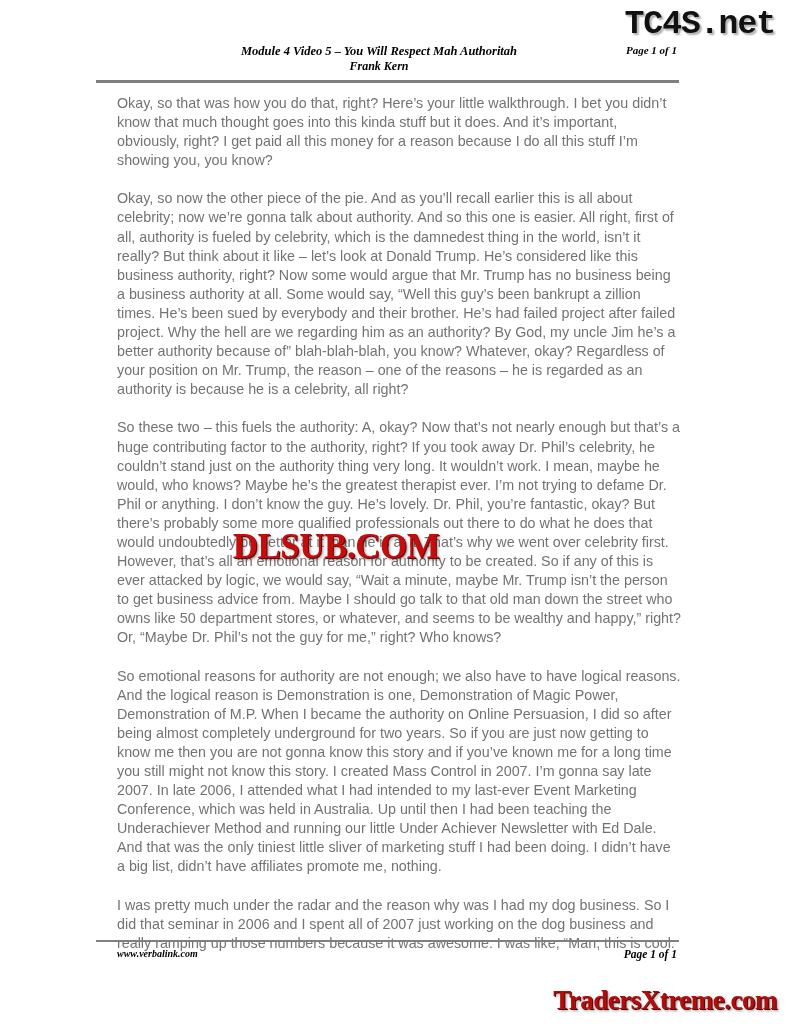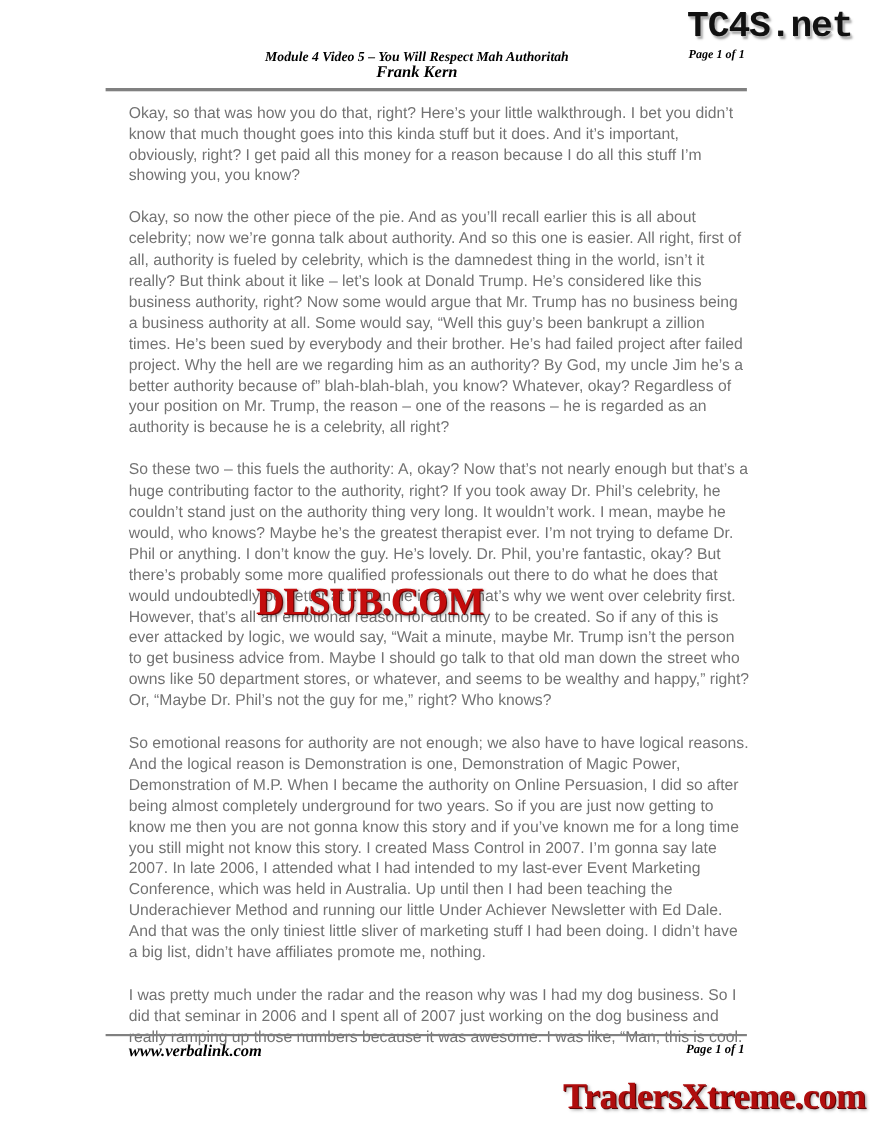--- a/index.html
+++ b/index.html
@@ -47,21 +47,21 @@
     font-family: "Liberation Serif", serif;
     font-style: italic;
     font-weight: bold;
     font-size: 12.5px;
     line-height: 15px;
   }
   .header-author {
     font-family: "Liberation Serif", serif;
     font-style: italic;
     font-weight: bold;
-    font-size: 15px;
+    font-size: 12px;
     line-height: 15px;
   }
   .header-page {
     position: absolute;
     top: 44px;
     right: 114px;
     font-family: "Liberation Serif", serif;
     font-style: italic;
     font-weight: bold;
     font-size: 11px;
@@ -98,21 +98,21 @@
     margin: 0 0 19px 0;
   }
   
   .footer-left {
     position: absolute;
     top: 948px;
     left: 117px;
     font-family: "Liberation Serif", serif;
     font-weight: bold;
     font-style: italic;
-    font-size: 15px;
+    font-size: 10px;
   }
   .footer-right {
     position: absolute;
     top: 948px;
     right: 114px;
     font-family: "Liberation Serif", serif;
     font-weight: bold;
     font-style: italic;
     font-size: 11.5px;
   }
@@ -130,24 +130,24 @@
     color: #c40d0d;
     text-shadow: 1px 1px 0 #6e0606, 2px 2px 3px rgba(0,0,0,0.45);
     z-index: 6;
     white-space: nowrap;
     margin-top: 41px;
   }
   
   .bottom-watermark {
     position: absolute;
     bottom: 8px;
-    right: 4px;
+    right: 14px;
     font-family: "Liberation Serif", serif;
     font-weight: bold;
-    font-size: 33px;
+    font-size: 27px;
     letter-spacing: -0.5px;
     color: #b00d0d;
     text-shadow: 1px 1px 0 #5e0505, 2px 2px 3px rgba(0,0,0,0.4);
     z-index: 6;
     white-space: nowrap;
   }
 </style>
 </head>
 <body>
 

